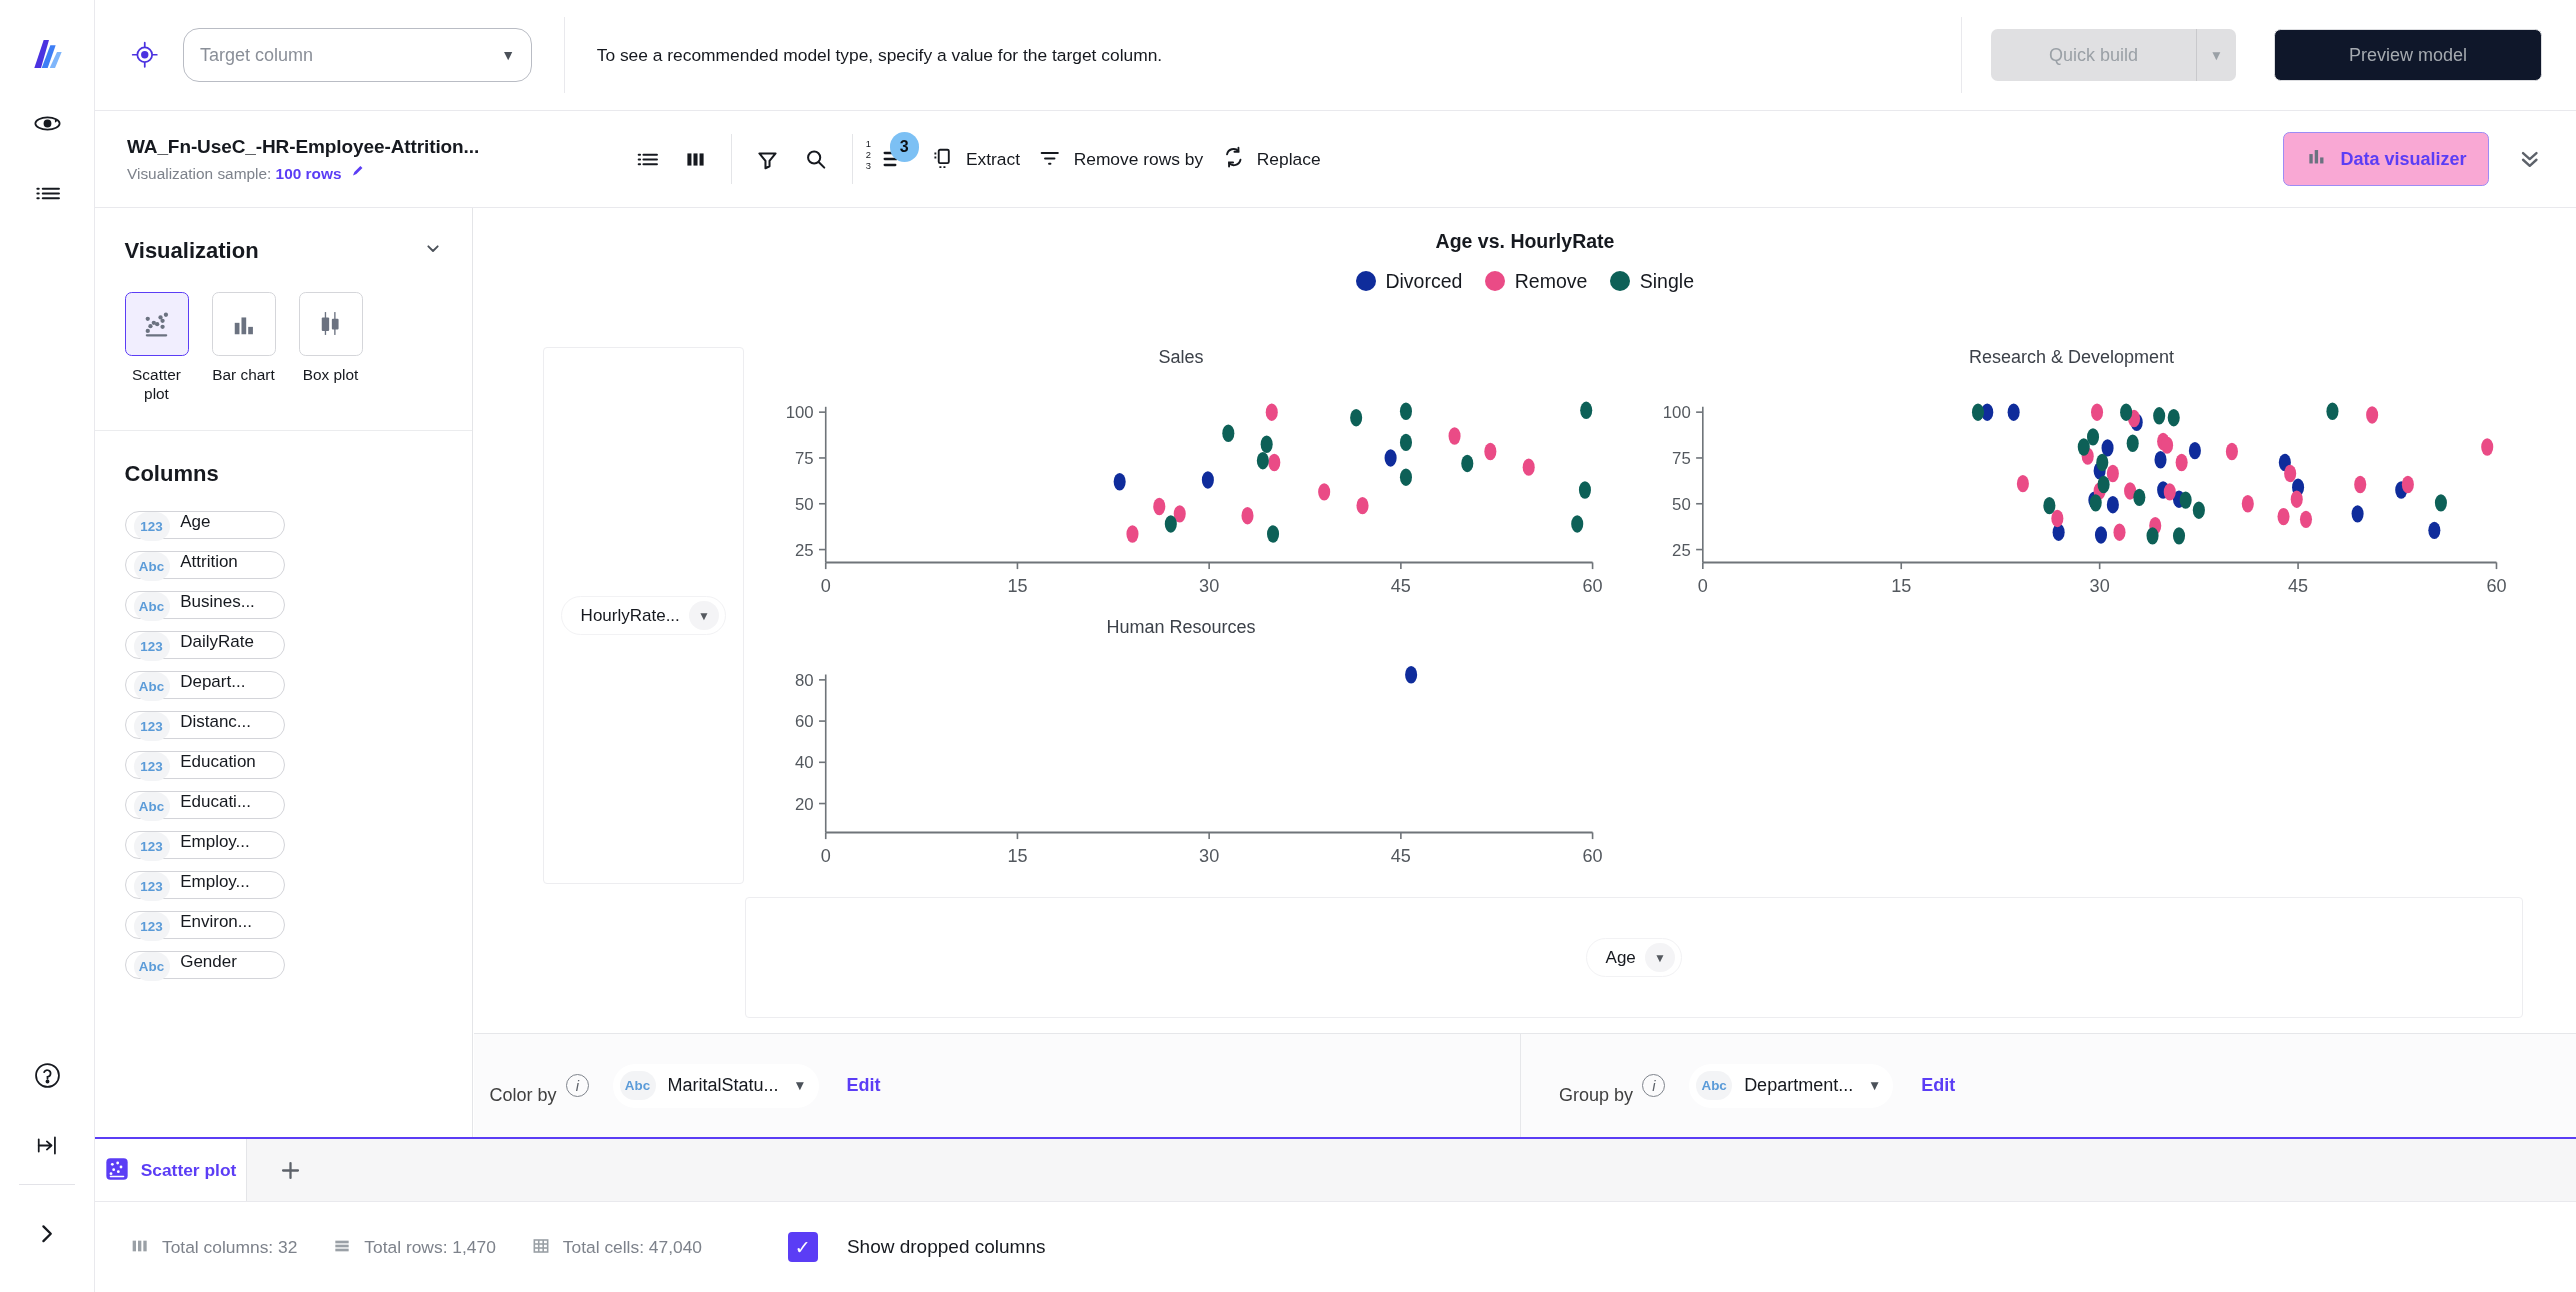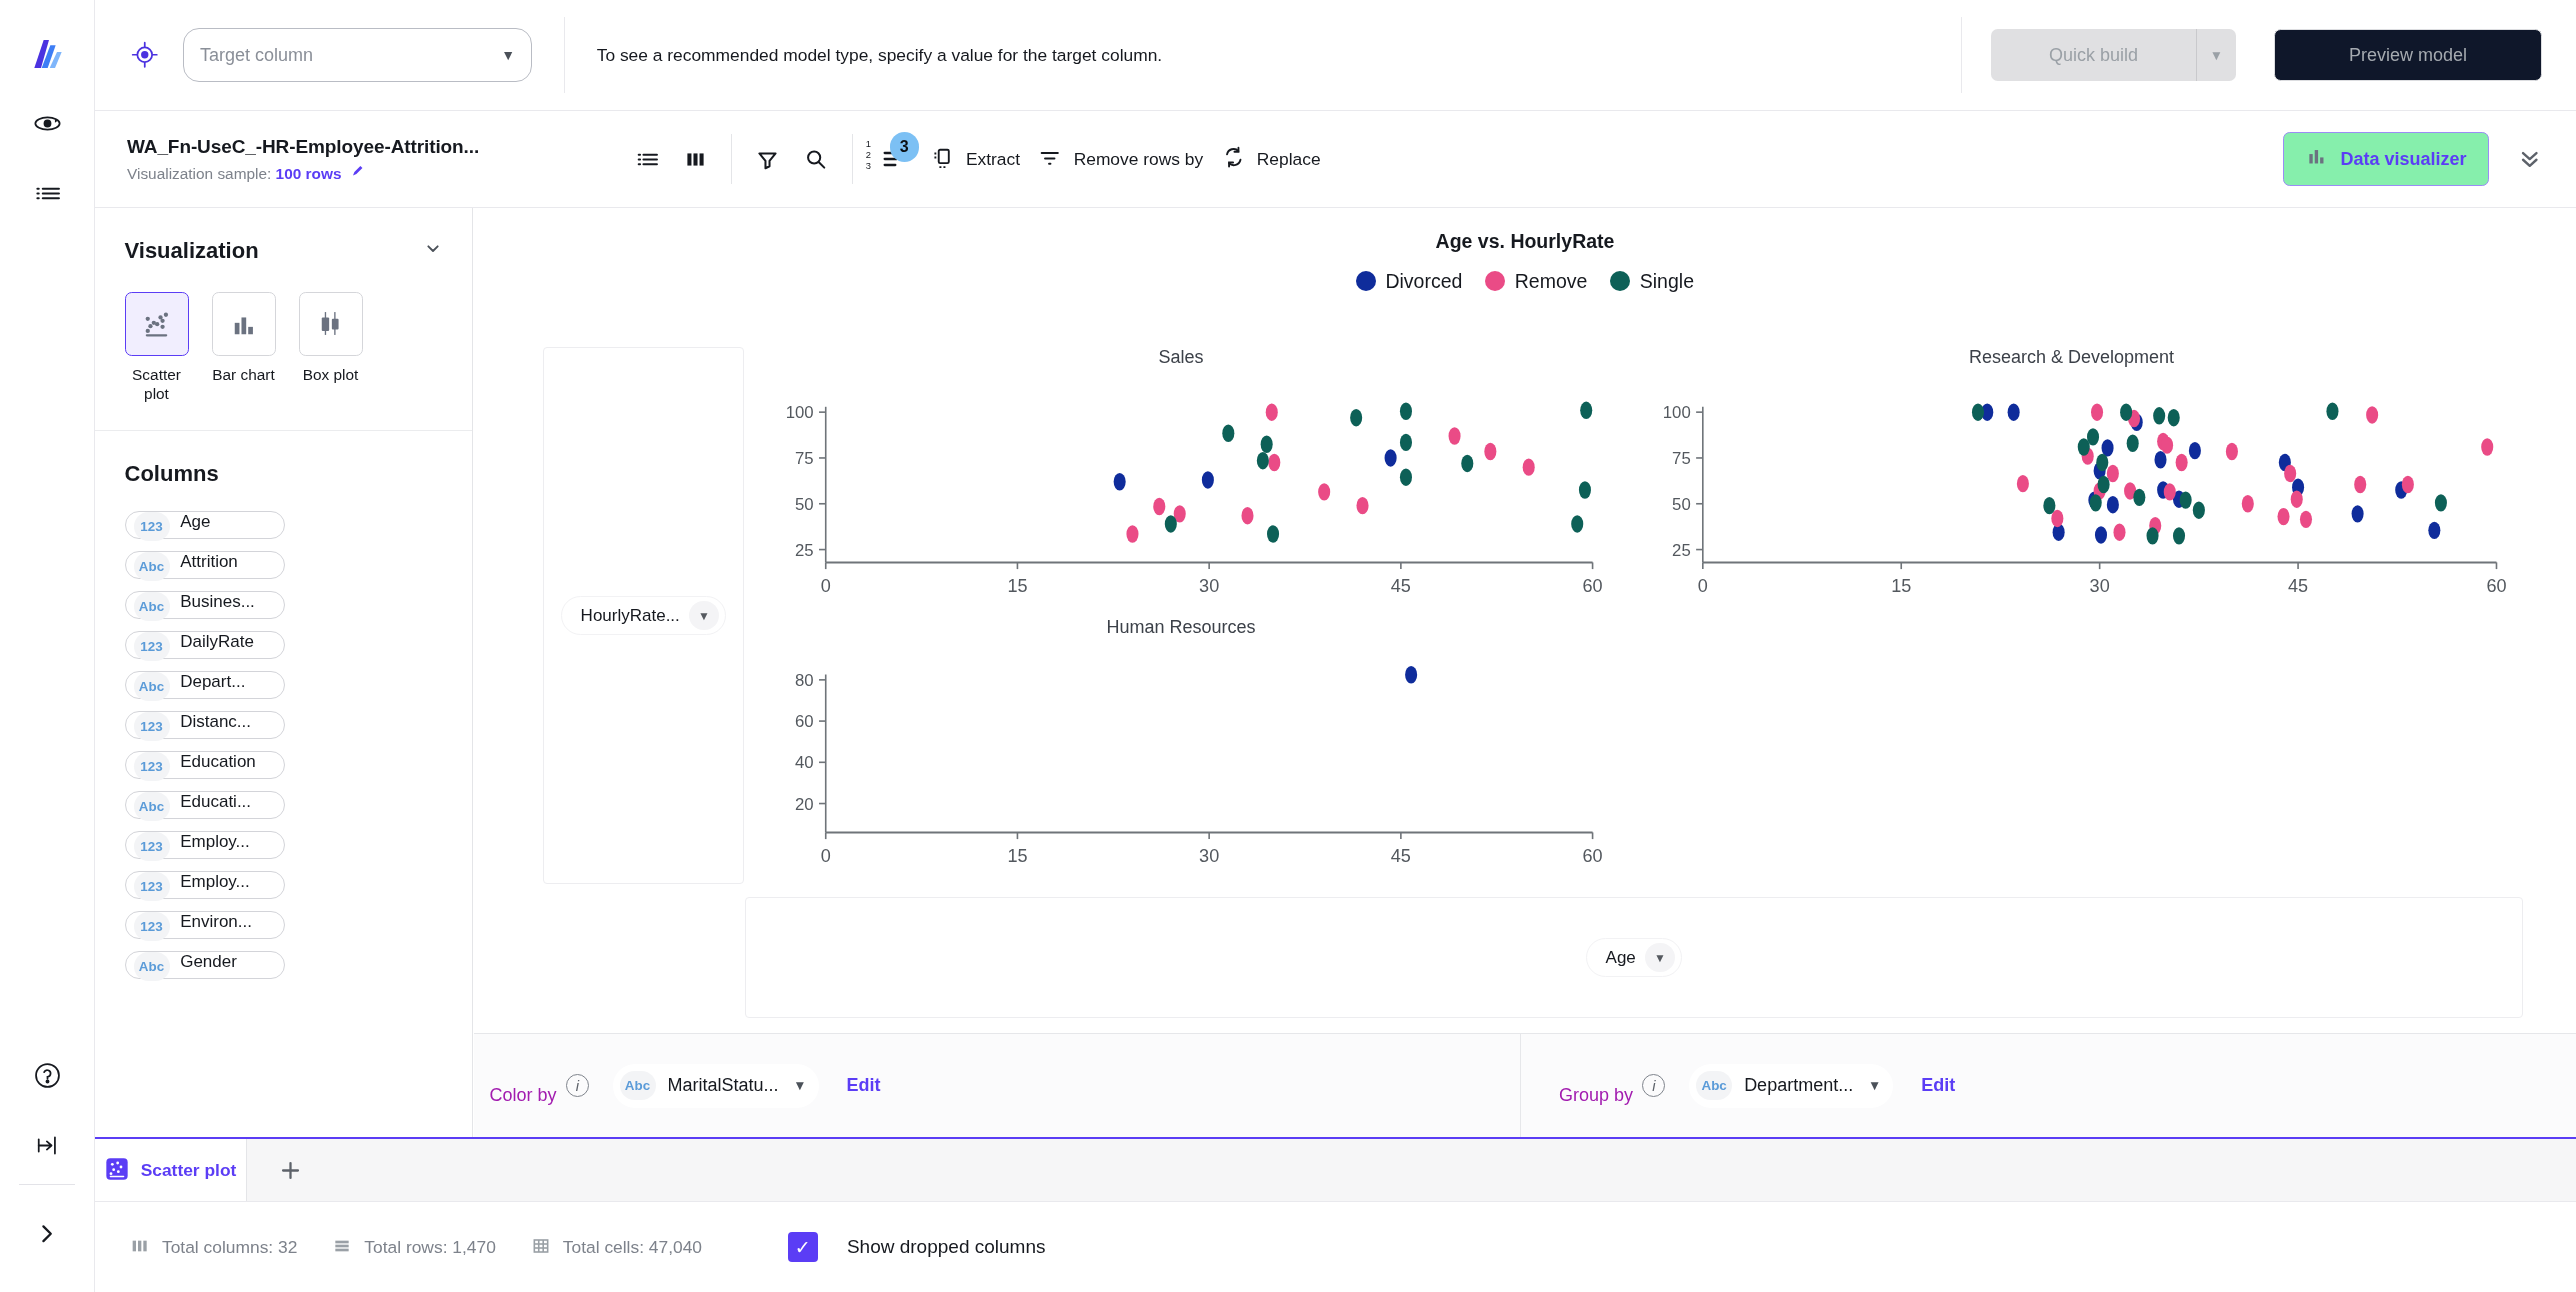--- a/index.html
+++ b/index.html
@@ -78,21 +78,21 @@
   .badge {
     position:absolute; top:-2.7px; right:-6.7px;
     width:29.5px; height:29.5px; border-radius:50%;
     background:#7cc0f4; color:#0b0f14; font-size:16px; font-weight:600;
     display:flex; align-items:center; justify-content:center;
   }
   .actionbar-right { margin-left:auto; display:flex; align-items:center; padding-right:32px; }
   .dataviz-btn {
     display:flex; align-items:center; gap:13.4px;
     height:54px; padding:0 21.5px; border:0.7px solid #9c8cf5; border-radius:6.7px;
-    background:#86efac; color:#5b3df5; font-size:18px; font-weight:700; cursor:pointer;
+    background:#f9a8d4; color:#5b3df5; font-size:18px; font-weight:700; cursor:pointer;
   }
   .chevrons { margin-left:25.5px; cursor:pointer; }
 
   
   .sidebar {
     position:absolute; left:95px; top:208px; width:378px; height:929px;
     background:#ffffff; border-right:0.7px solid #e4e5e8; overflow:hidden;
   }
   .panel { border-bottom:0.7px solid #ebecee; padding:0 0 27px 0; }
   .panel-head {
@@ -161,21 +161,21 @@
   .plot-svg { display:block; }
 
   
   .ctrlbar {
     position:absolute; left:474px; top:1033px; width:2102px; height:104px;
     border-top:0.7px solid #e6e7ea; background:#fbfbfc;
     display:flex; align-items:center;
   }
   .ctrl-left { width:1047px; height:104px; display:flex; align-items:center; padding-left:15.4px; border-right:0.7px solid #e6e7ea;}
   .ctrl-right { flex:1; height:104px; display:flex; align-items:center; padding-left:38px;}
-  .ctrl-label { font-size:18px; color:#a21caf;margin-top:20px; }
+  .ctrl-label { font-size:18px; color:#404040;margin-top:20px; }
   .info-i {
     margin-left:9.4px; width:23px; height:23px; border-radius:50%;
     border:1.3px solid #7f848c; color:#5d626a; font-size:14.8px; font-style:italic;
     display:flex; align-items:center; justify-content:center; cursor:pointer;
   }
   .ctrl-pill {
     margin-left:24px; display:flex; align-items:center; height:44px; border-radius:23px;
     background:#fff; padding:0 12px 0 6.7px; cursor:pointer;
   }
   .ctrl-pill .ct {

